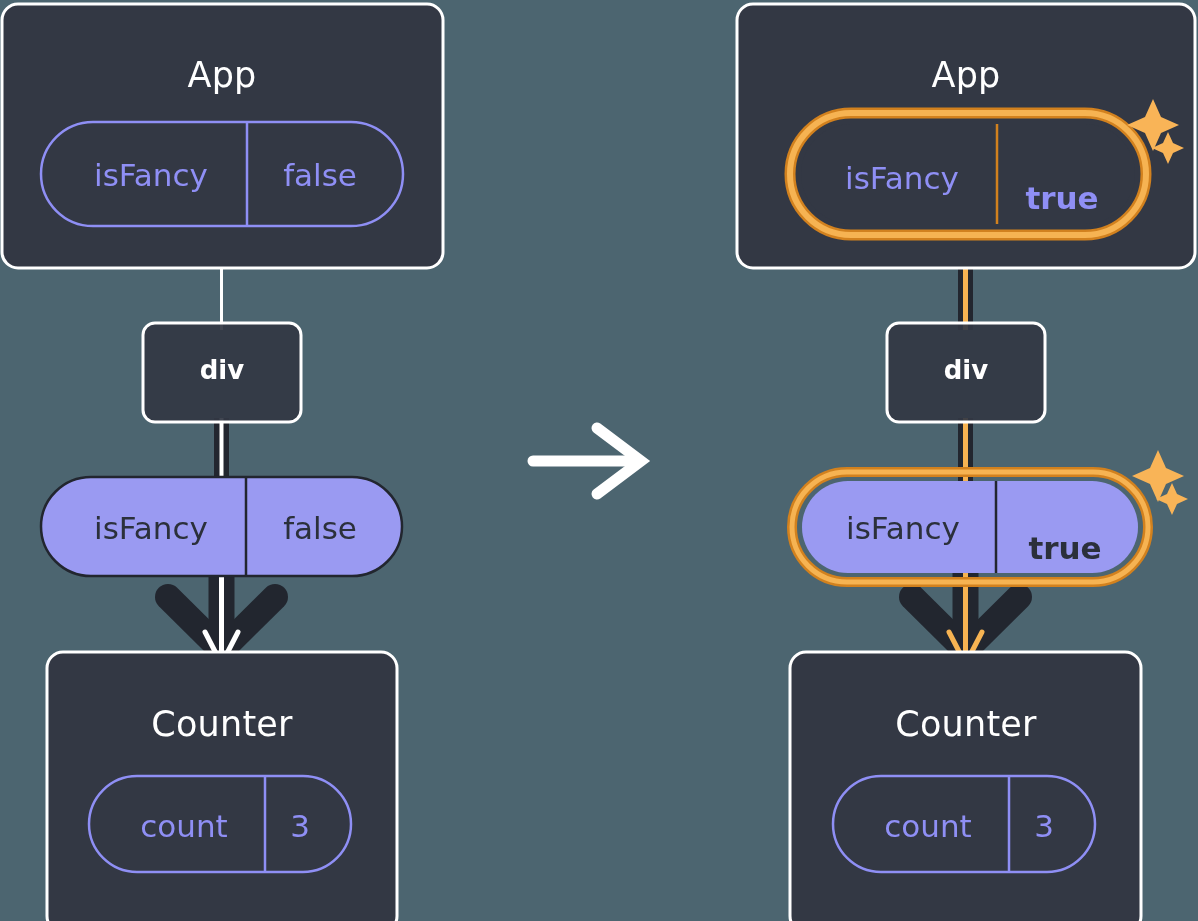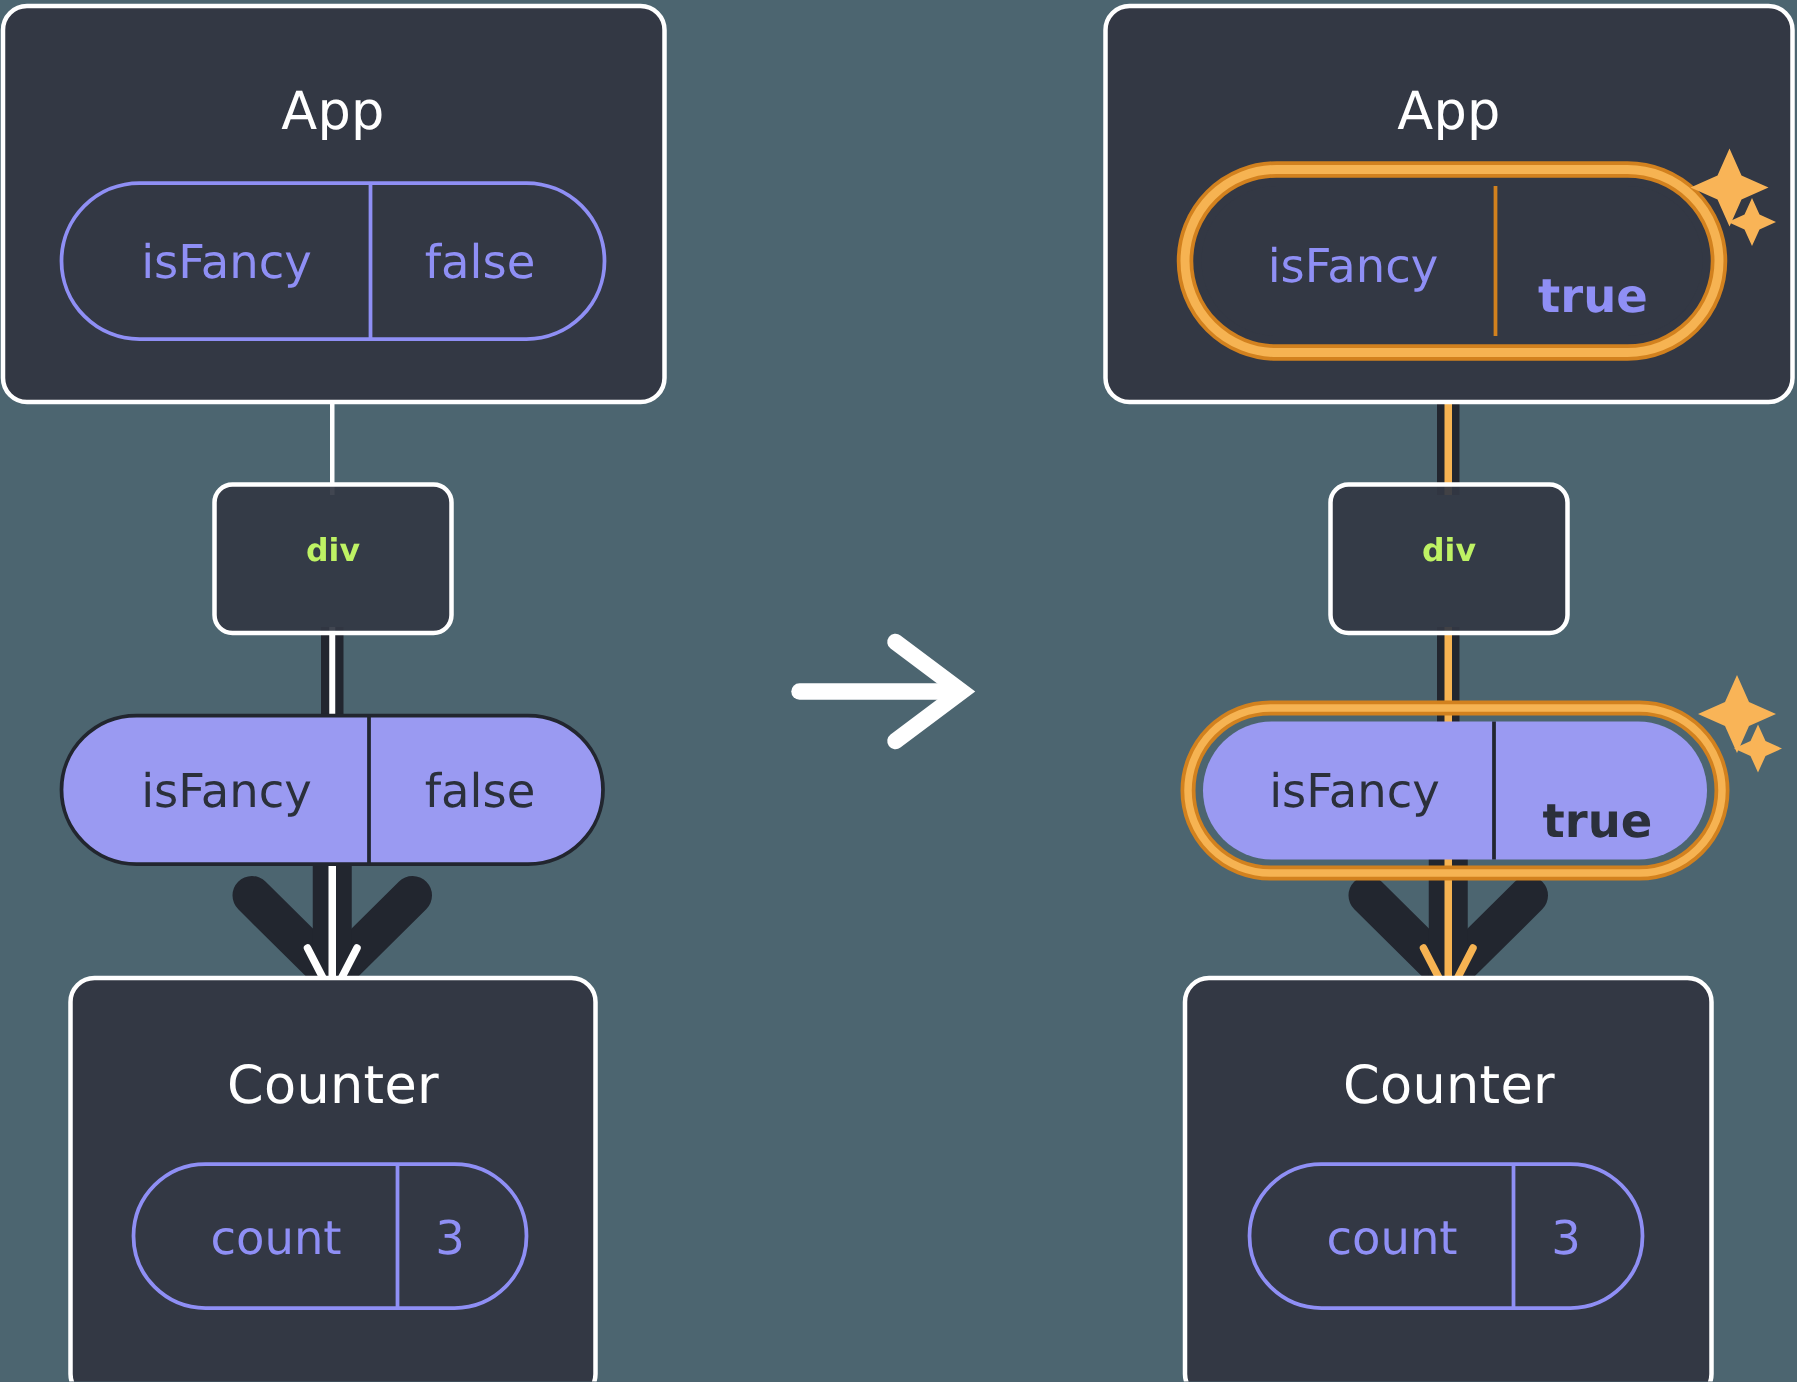--- a/index.html
+++ b/index.html
@@ -20,21 +20,21 @@
   .box-title{
     color:#ffffff;
     font-size:35px;
     letter-spacing:.2px;
   }
   .pill-key{ color:#8f8ff5; font-size:31px; }
   .pill-val{ color:#8f8ff5; font-size:31px; }
   .pill-key-dark{ color:#2b303b; font-size:31px; }
   .pill-val-dark{ color:#2b303b; font-size:31px; }
   .bold{ font-weight:bold;margin-top:20px; }
-  .div-lbl{ color:#bef264; font-size:21px; font-weight:bold; }
+  .div-lbl{ color:#ffffff; font-size:26px; font-weight:bold; }
   .ctr{ transform:translateX(-50%); }
 </style>
 </head>
 <body style="background: rgb(76, 101, 112);">
 
 <div id="stage">
 
   <svg class="layer" viewBox="0 0 1198 921">
 
     <g>

